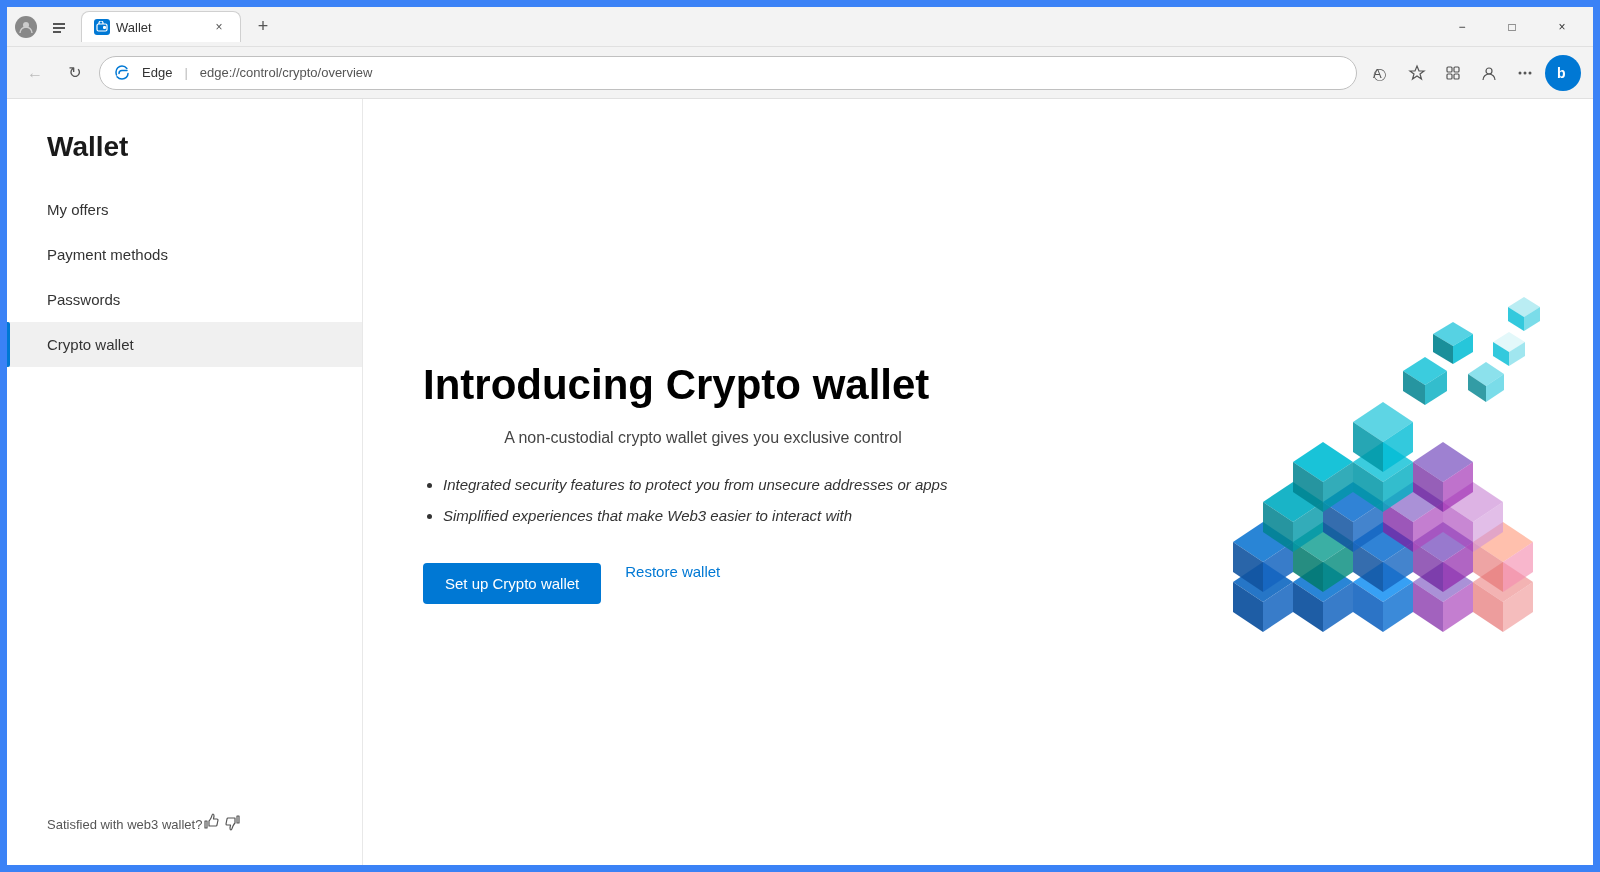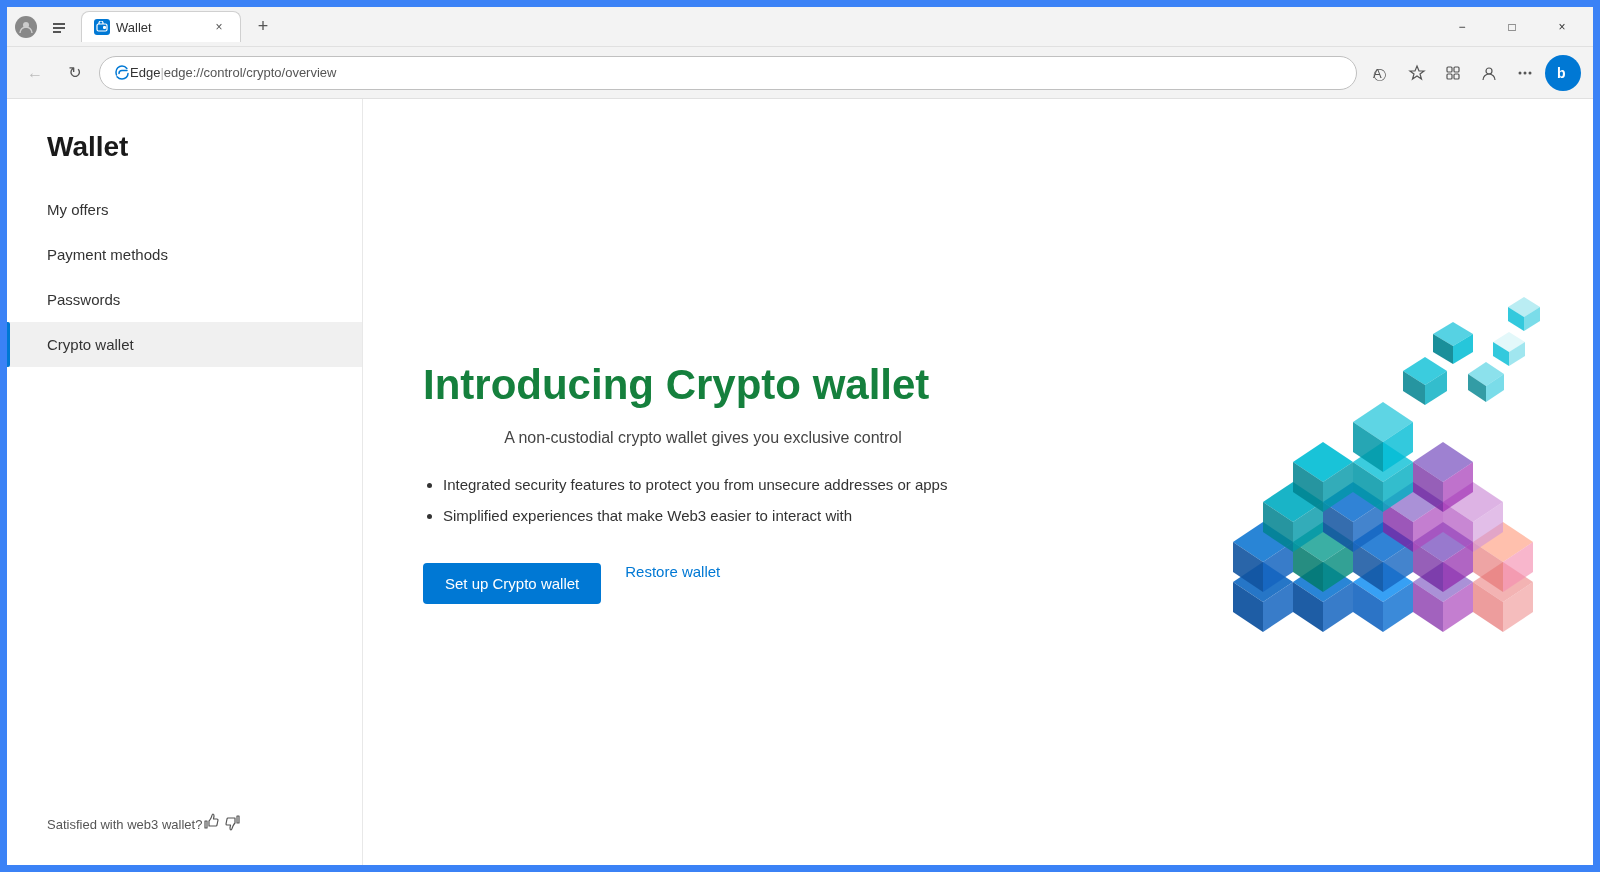--- a/index.html
+++ b/index.html
@@ -101,21 +101,21 @@
     .nav-btn.disabled { color: #bbb; cursor: default; }
     .address-bar {
       flex: 1;
       height: 34px;
       background: #fff;
       border: 1px solid #c0c0c0;
       border-radius: 18px;
       display: flex;
       align-items: center;
       padding: 0 14px;
-      gap: 0;
+      gap: 12px;
       font-size: 13px;
       color: #333;
     }
     .address-bar-icon {
       width: 16px; height: 16px;
       color: #0078d4;
       font-size: 14px;
     }
     .address-separator { color: #bbb; font-size: 13px; }
     .address-brand { color: #333; font-size: 13px; font-weight: 500; }
@@ -214,41 +214,42 @@
       overflow: hidden;
     }
     .content-left {
       flex: 1;
       max-width: 560px;
       z-index: 2;
     }
     .main-title {
       font-size: 42px;
       font-weight: 700;
-      color: #15803d;
+      color: #000000;
       line-height: 1.2;
       margin-bottom: 16px;
     }
     .main-subtitle {
       font-size: 16px;
       color: #444;
       margin-bottom: 24px;
       line-height: 1.5;
       text-align: center;
     }
     .feature-list {
       list-style: disc;
       padding-left: 20px;
       margin-bottom: 36px;
     }
     .feature-list li {
       font-size: 15px;
       color: #333;
       margin-bottom: 8px;
       line-height: 1.5;
+      font-style: italic;
     }
     .action-buttons {
       display: flex;
       align-items: flex-start;
       gap: 24px;
     }
     .btn-primary {
       background: #0078d4;
       color: #fff;
       border: none;

